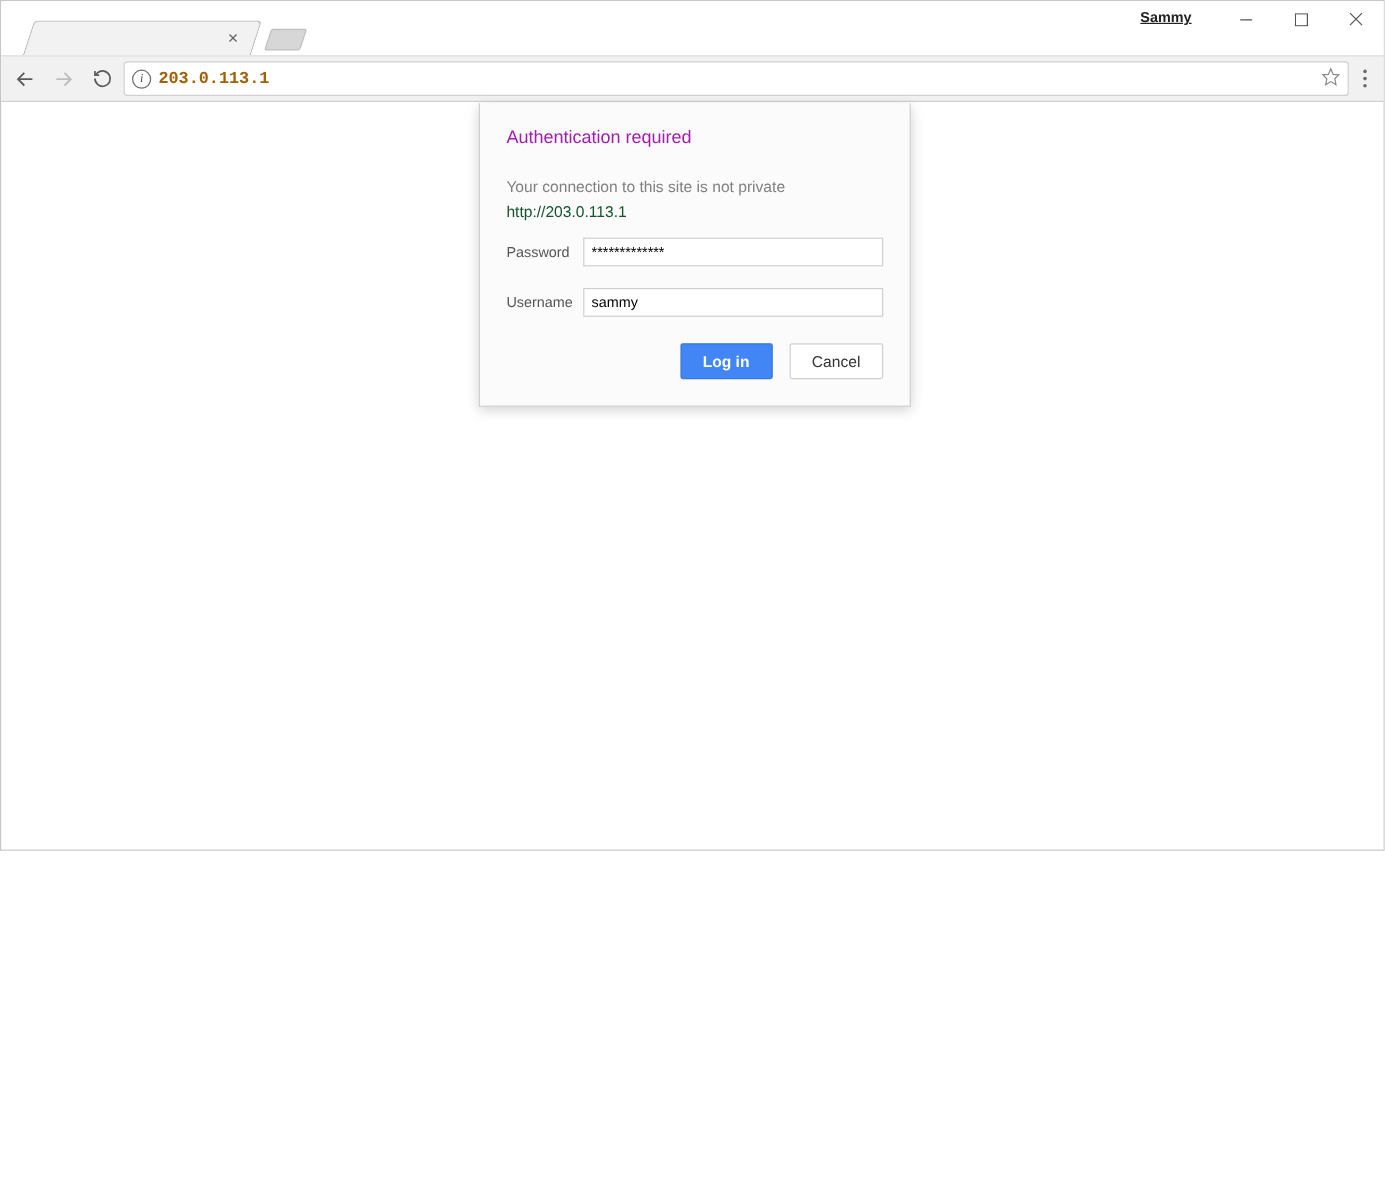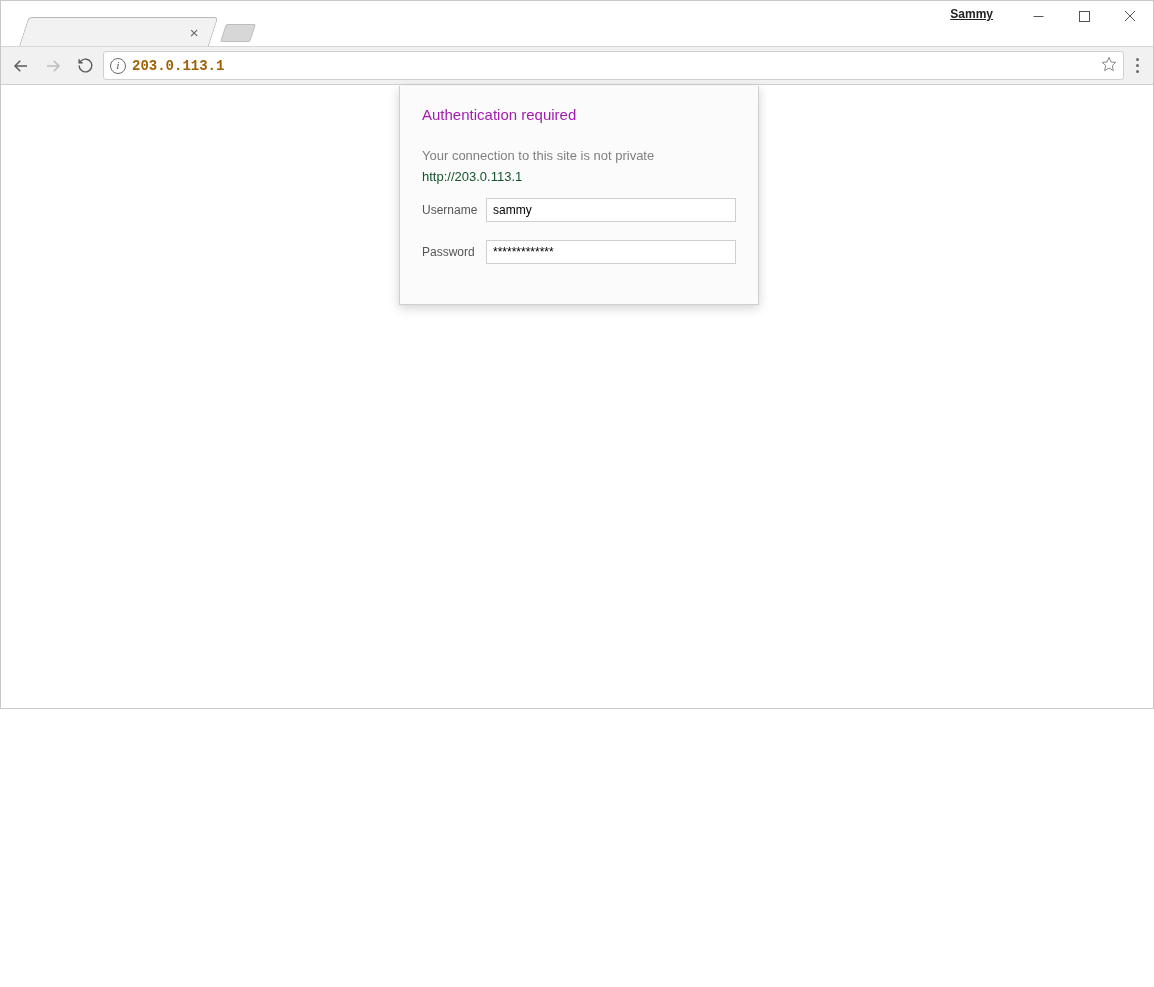--- a/index.html
+++ b/index.html
@@ -125,25 +125,29 @@
 
   <div class="content">
 
     <div class="dialog">
       <div class="dialog-body">
         <div class="dlg-title">Authentication required</div>
         <div class="dlg-warn">Your connection to this site is not private</div>
         <div class="dlg-origin">http://203.0.113.1</div>
 
         <div class="form-row">
+          <label>Password</label>
+          <input type="text" value="*************" style="">
+        </div>
+        <div class="form-row">
           <label>Username</label>
           <input type="text" value="sammy" style="">
         </div>
-        <div class="form-row">
-          <label>Password</label>
-          <input type="text" value="*************" style="">
+
+        <div class="dlg-buttons">
+          <button class="btn btn-primary">Log in</button>
+          <button class="btn btn-default">Cancel</button>
         </div>
-
       </div>
     </div>
 
   </div>
 </div>
 
 </body></html>

